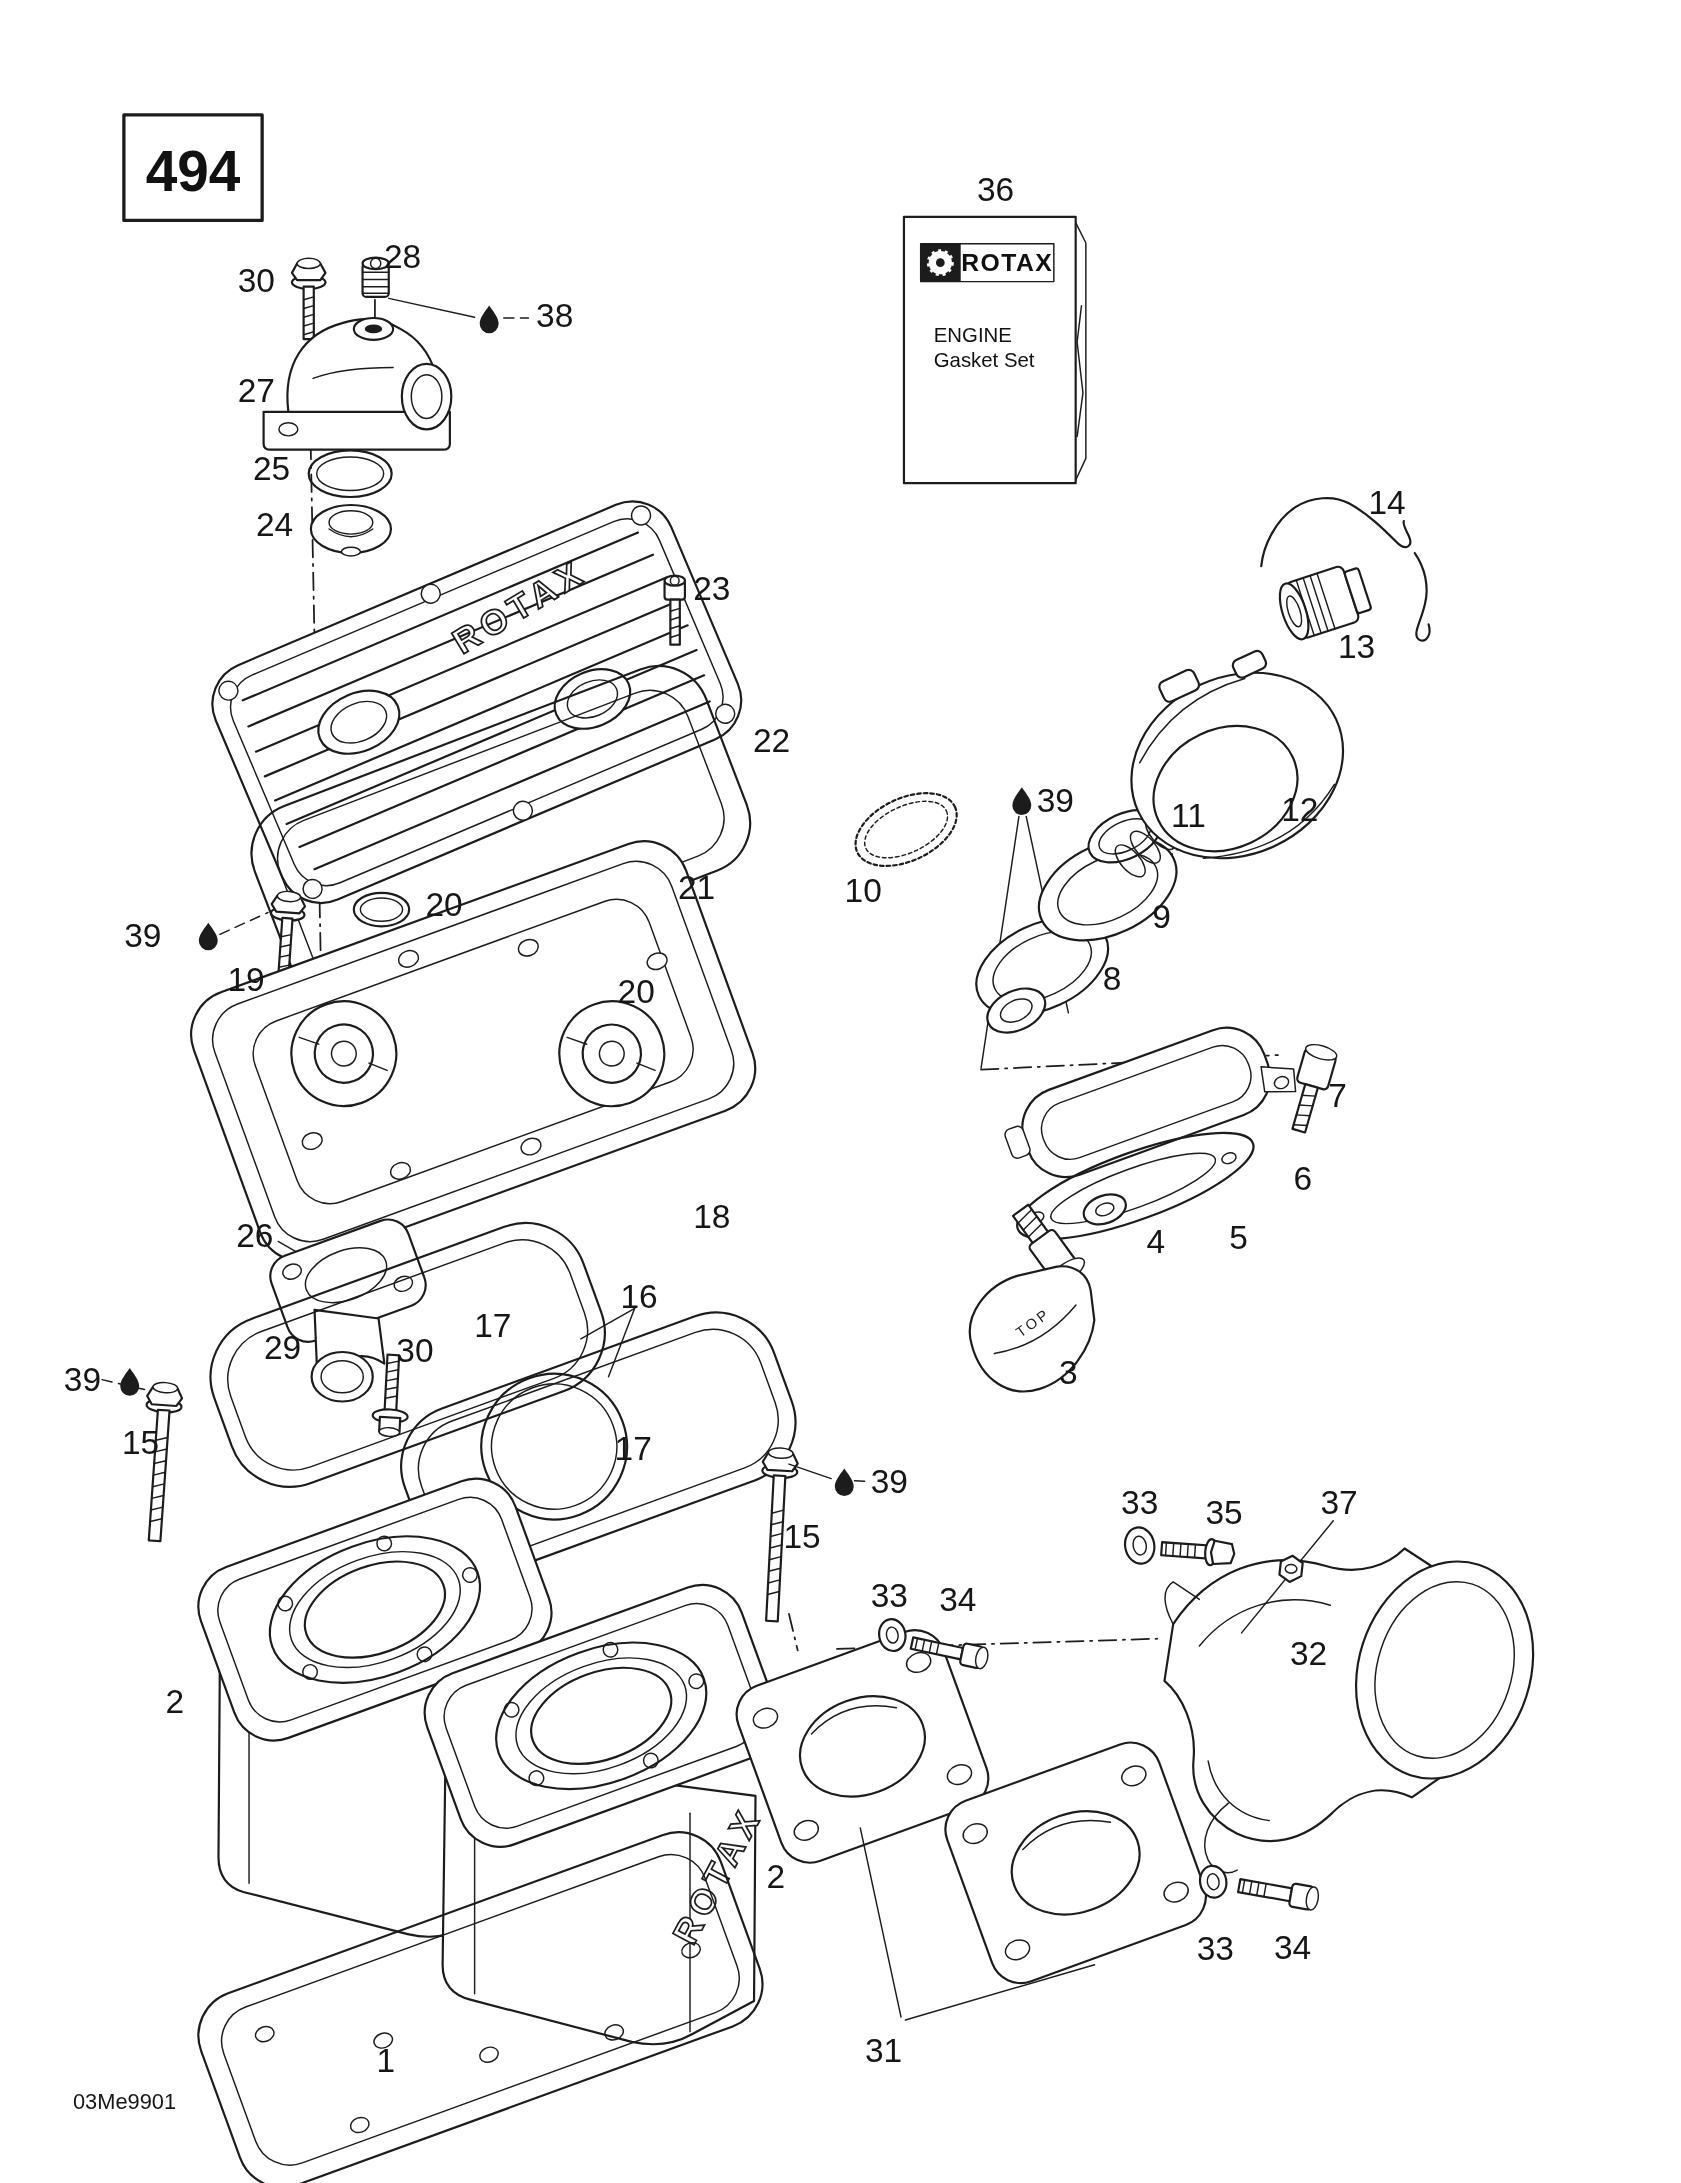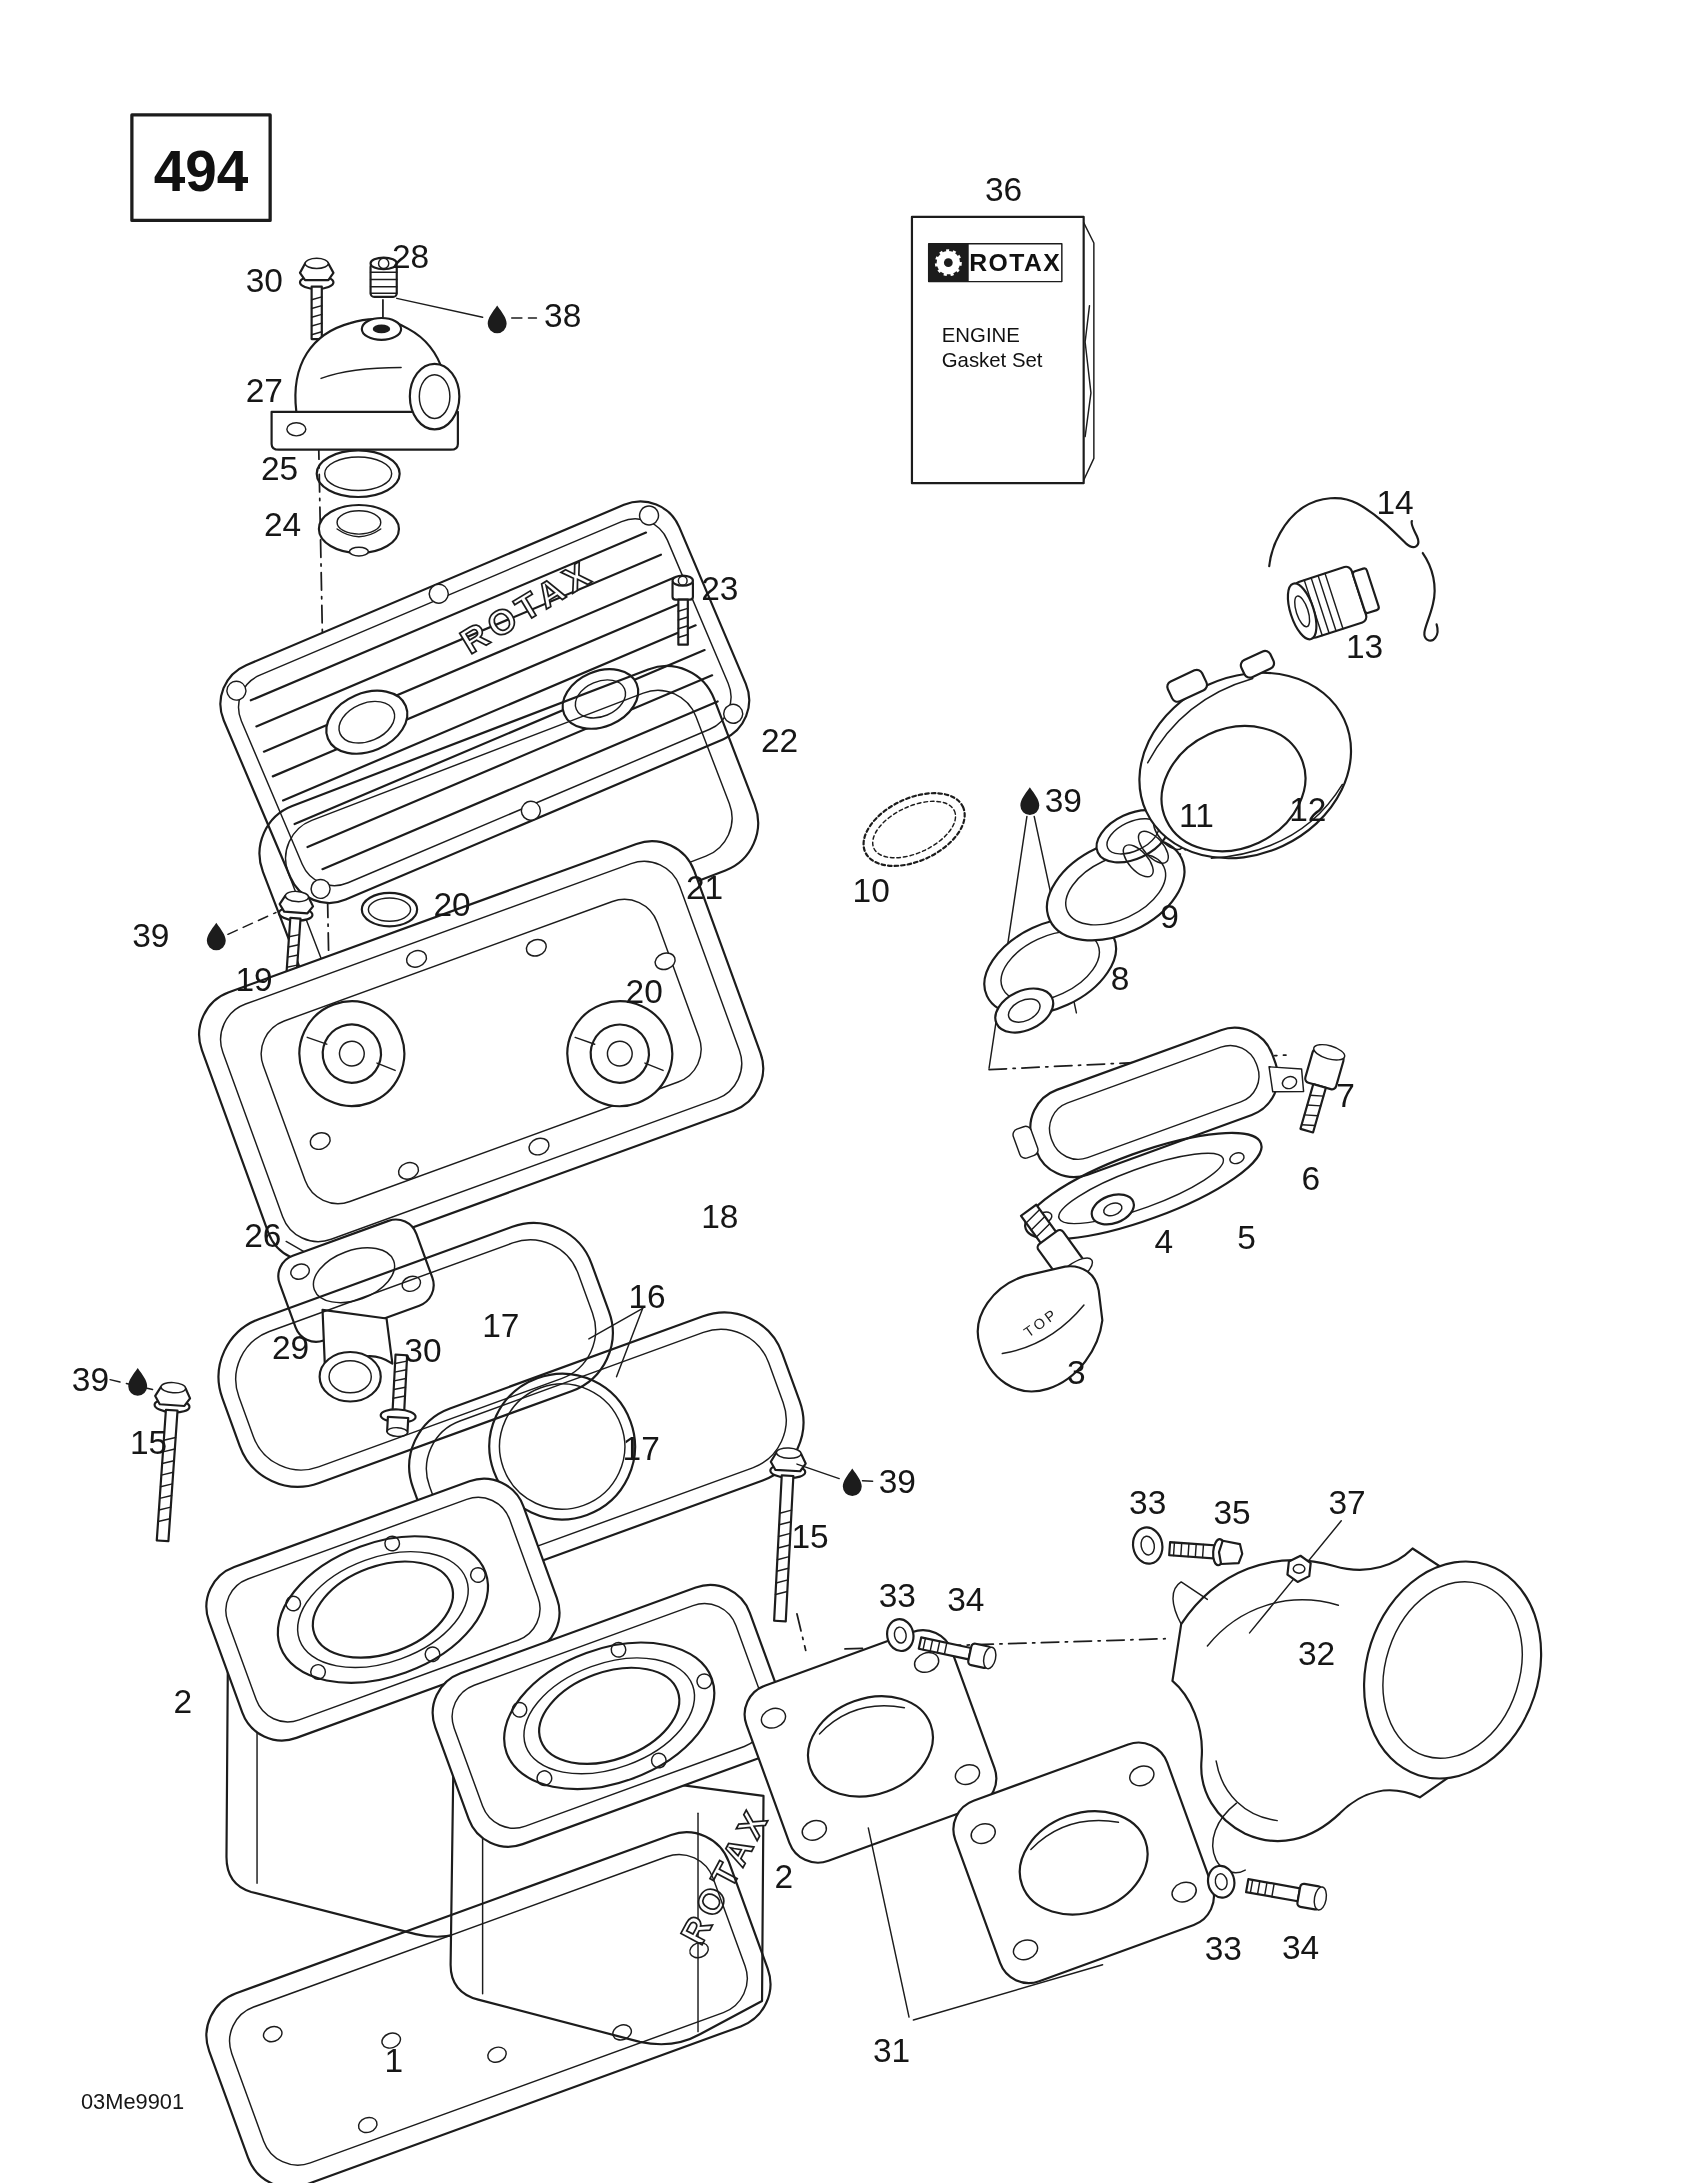--- a/index.html
+++ b/index.html
@@ -1,16 +1,16 @@
 <!DOCTYPE html>
 <html style="font-size:11.6px"><head>
 <meta charset="utf-8">
 <style>
   html,body{margin:0;padding:0;background:#ffffff;}
-  #canvas{position:relative;width:1582px;height:2183px;background:#ffffff;overflow:hidden;padding-left:8px;}
+  #canvas{position:relative;width:1582px;height:2183px;background:#ffffff;overflow:hidden;}
   svg{display:block;}
   .ln{fill:none;stroke:#1c1c1c;stroke-width:3;stroke-linecap:round;stroke-linejoin:round;}
   .wh{fill:#ffffff;stroke:#1c1c1c;stroke-width:3;stroke-linecap:round;stroke-linejoin:round;}
   .thin{stroke-width:2;}
   .thick{stroke-width:4.5;}
   .blk{fill:#1c1c1c;stroke:none;}
   .dash{stroke-dasharray:14 9;}
   .dashdot{stroke-dasharray:24 9 3 9;stroke-width:2.4;}
   .callout{font:400 46px "Liberation Sans",sans-serif;fill:#161616;text-anchor:middle;}
   .badge{font:700 78px "Liberation Sans",sans-serif;fill:#111;text-anchor:middle;}

